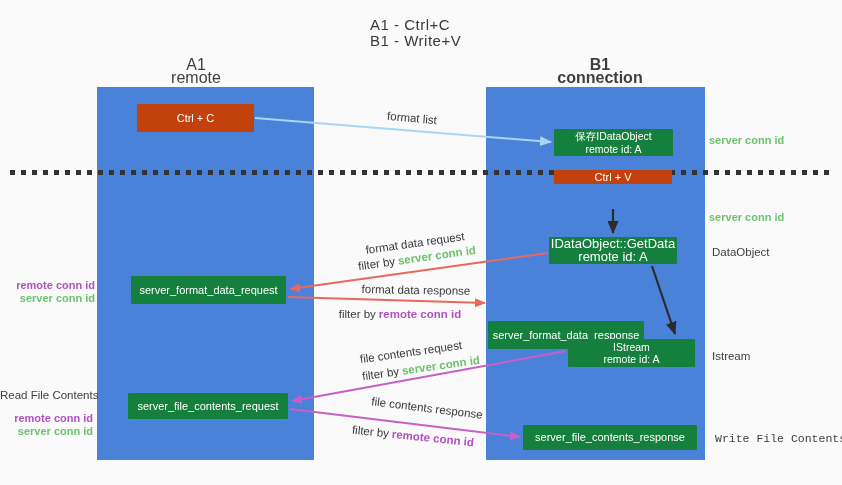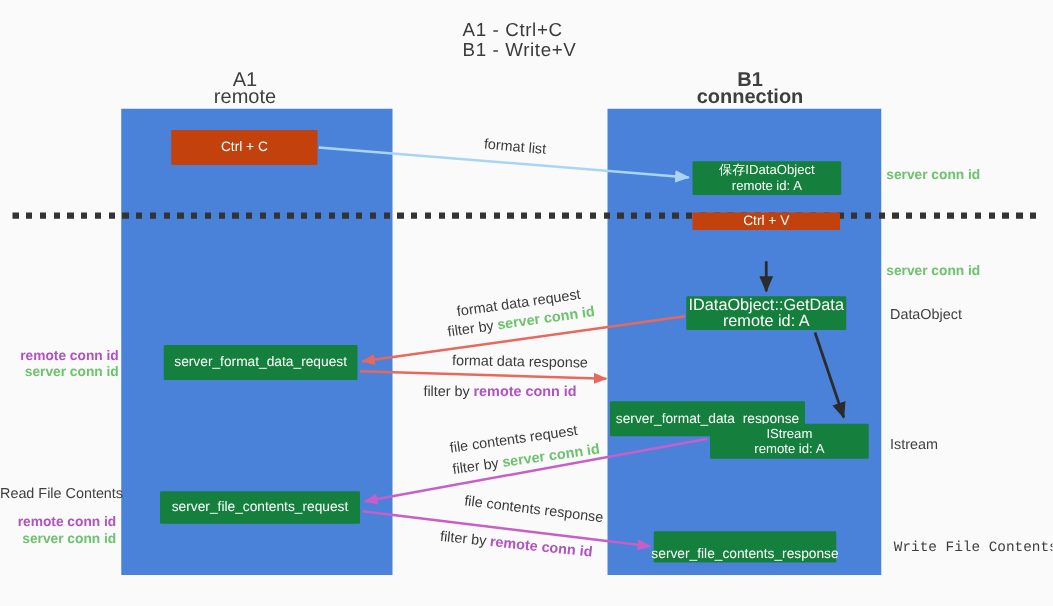--- a/index.html
+++ b/index.html
@@ -88,21 +88,21 @@
   <div>IDataObject::GetData</div>
   <div>remote id: A</div>
 </div>
 <div class="abs box orange" style="left:488px; top:288px; width:156px; height:28px;margin-top:33px;">
   <div>server_format_data_response</div>
 </div>
 <div class="abs box orange" style="left:568px; top:339px; width:127px; height:28px; font-size:10.5px; line-height:12.5px;">
   <div>IStream</div>
   <div>remote id: A</div>
 </div>
-<div class="abs box orange" style="left:523px; top:425px; width:146px; height:25px;justify-content:flex-end;">
+<div class="abs box orange" style="left:523px; top:425px; width:174px; height:25px;">
   <div>server_file_contents_response</div>
 </div>
 
 <svg class="arrows" width="842" height="485" viewBox="0 0 842 485">
   <defs>
     <marker id="mBlue" markerUnits="userSpaceOnUse" markerWidth="12" markerHeight="10" refX="11" refY="5" orient="auto">
       <path d="M0,0 L12,5 L0,10 z" fill="#a9d5f5"></path>
     </marker>
     <marker id="mRed" markerUnits="userSpaceOnUse" markerWidth="11" markerHeight="9" refX="10" refY="4.5" orient="auto">
       <path d="M0,0 L11,4.5 L0,9 z" fill="#e8685e"></path>

